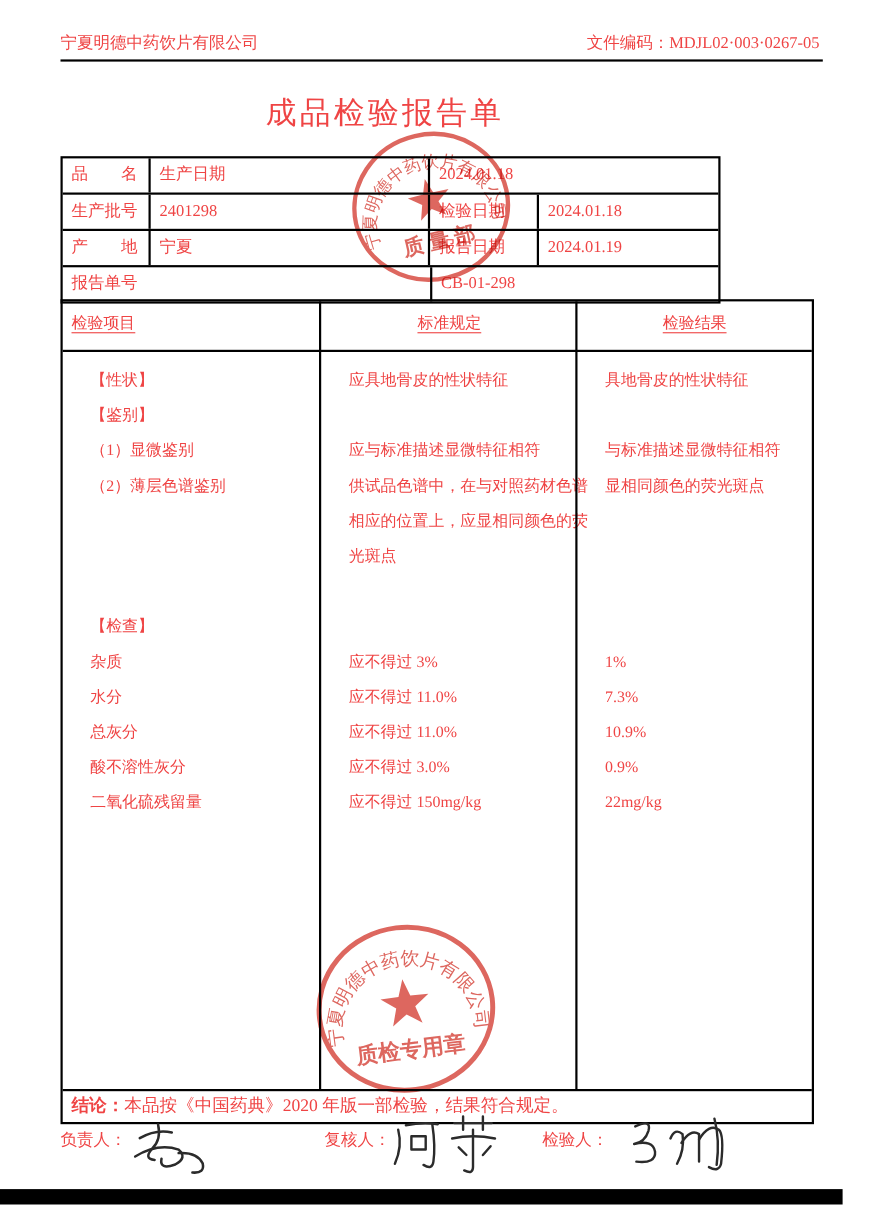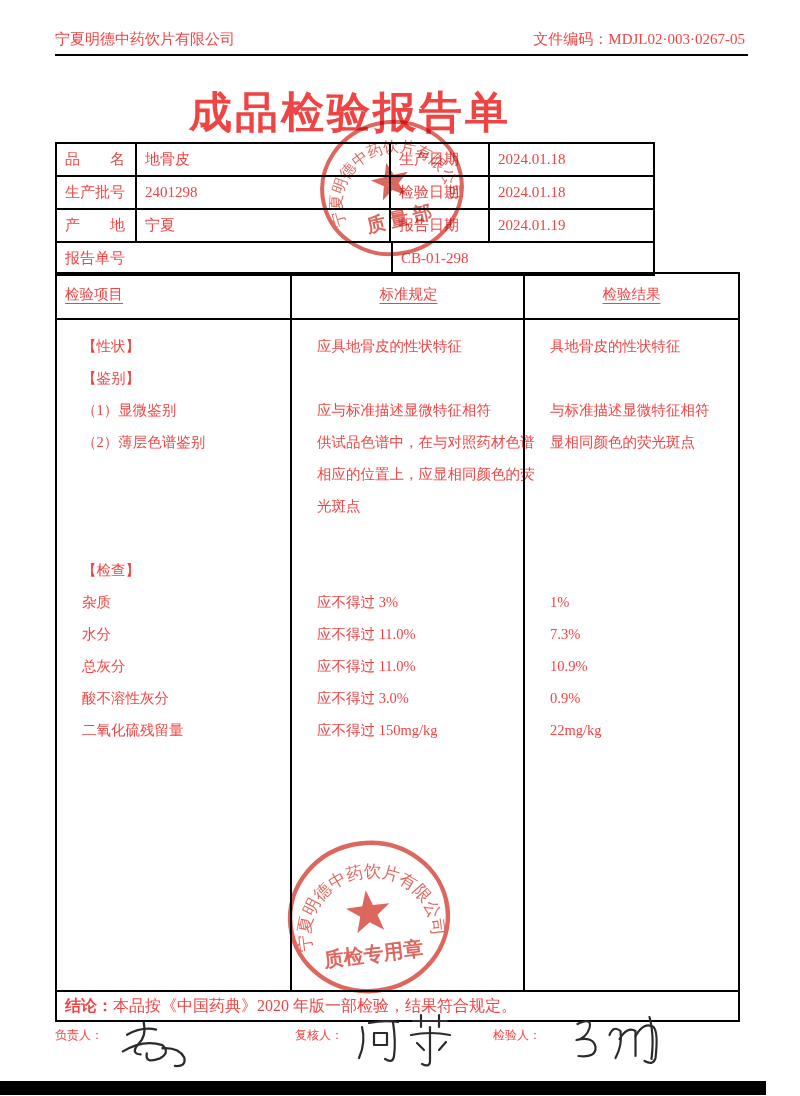--- a/index.html
+++ b/index.html
@@ -3,21 +3,21 @@
 <meta charset="utf-8">
 <style>
   html,body{margin:0;padding:0;}
   body{background:#fff;}
   .page{position:relative;width:800px;height:1096px;background:#fff;overflow:hidden;
         font-family:"Liberation Serif","DejaVu Serif",serif;color:#ef4444;}
   
   .hdr{position:absolute;left:55px;top:30px;width:690px;display:flex;justify-content:space-between;font-size:15px;}
   .hdr-rule{position:absolute;left:55px;top:54px;width:693px;height:2px;background:#000;}
   
-  .title{position:absolute;left:0;top:84px;width:700px;text-align:center;font-size:43px;font-weight:700;letter-spacing:3px;}
+  .title{position:absolute;left:0;top:84px;width:700px;text-align:center;font-size:28px;font-weight:400;letter-spacing:3px;}
   
   .info{position:absolute;left:55px;top:142px;width:600px;border:2px solid #000;box-sizing:border-box;font-size:15px;}
   .irow{display:grid;grid-template-columns:78px 254px 99px 1fr;height:31px;line-height:31px;}
   .irow4{display:grid;grid-template-columns:334px 1fr;height:31px;line-height:31px;}
   .irow + .irow, .irow4{border-top:2px solid #000;}
   .icell{padding-left:8px;white-space:nowrap;overflow:hidden;}
   .bl{border-left:2px solid #000;}
   
   .mt{position:absolute;left:55px;top:272px;width:685px;border:2px solid #000;box-sizing:border-box;font-size:14.5px;}
   .mt-top{position:relative;height:716px;}
@@ -27,21 +27,21 @@
   .mh{white-space:nowrap;}
   .mh u{text-decoration:underline;text-underline-offset:4px;margin-top:44px;}
   .mh.c{text-align:center;}
   .mh.l{padding-left:8px;}
   .mt-rows{padding-top:10px;}
   .mt-row{display:grid;grid-template-columns:235px 233px 1fr;height:32px;line-height:32px;}
   .mt-row > div{padding-left:8px;white-space:nowrap;overflow:visible;margin-left:17px;}
   .mt-conc{border-top:2px solid #000;height:28px;line-height:27px;padding-left:8px;font-size:16px;white-space:nowrap;}
   .bold{font-weight:700;}
   
-  .sig-label{position:absolute;font-size:12px;white-space:nowrap;font-family:Liberation Serif, serif;}
+  .sig-label{position:absolute;font-size:15px;white-space:nowrap;font-family:Liberation Serif, serif;}
   .sig-svg{position:absolute;}
   .sig-svg path{fill:none;stroke:#2b2b2b;stroke-width:2.2;stroke-linecap:round;stroke-linejoin:round;}
   
   .stamp{position:absolute;opacity:.82;mix-blend-mode:multiply;}
   
   .scanbar{position:absolute;left:0;top:1081px;width:766px;height:14px;background:#000;}
 </style>
 </head>
 <body>
 
@@ -51,21 +51,20 @@
     <span>宁夏明德中药饮片有限公司</span>
     <span><span>文件编码：</span><span>MDJL02·003·0267-05</span></span>
   </div>
   <div class="hdr-rule"></div>
 
   <div class="title">成品检验报告单</div>
 
   <div class="info">
     <div class="irow">
       <div class="icell">品　　名</div>
-      <div class="icell bl">地骨皮</div>
       <div class="icell bl">生产日期</div>
       <div class="icell bl">2024.01.18</div>
     </div>
     <div class="irow">
       <div class="icell">生产批号</div>
       <div class="icell bl">2401298</div>
       <div class="icell bl">检验日期</div>
       <div class="icell bl">2024.01.18</div>
     </div>
     <div class="irow">

